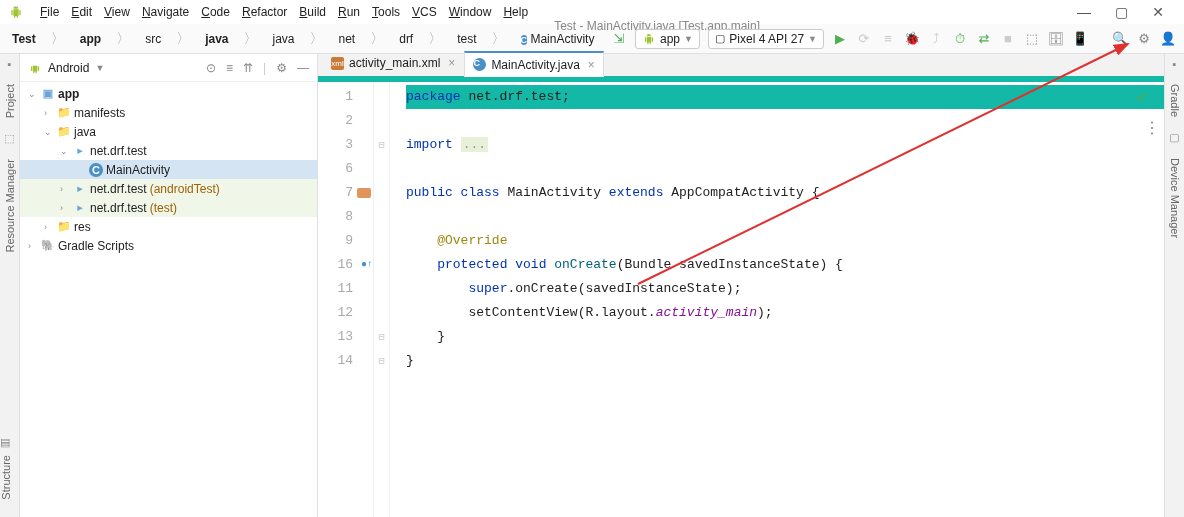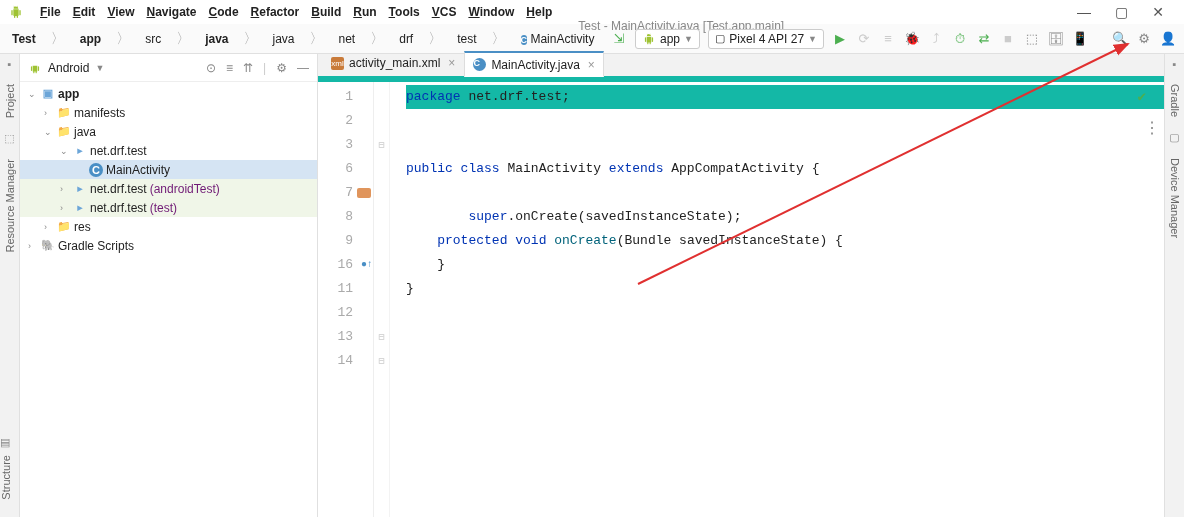--- a/index.html
+++ b/index.html
@@ -1,19 +1,19 @@
 <!DOCTYPE html>
 <html><head>
 <meta charset="utf-8">
 <style>
 * { box-sizing: border-box; margin: 0; padding: 0; }
 body { font-family: "Segoe UI", Arial, sans-serif; font-size: 12px; color: #222; background: #fff; width: 1184px; height: 517px; overflow: hidden; position: relative; }
 .menubar { height: 24px; display: flex; align-items: center; padding: 0 8px; gap: 4px; }
 .menubar .logo { width: 16px; height: 16px; margin-right: 6px; }
-.menubar .menu-item { padding: 2px 6px; cursor: default; font-weight: bold; }
+.menubar .menu-item { padding: 2px 6px; cursor: default; }
 .menubar .menu-item u { text-decoration: underline; }
 .menubar .title { color: #888; margin-left: 16px; margin-top: 27px; }
 .menubar .win-controls { margin-left: auto; display: flex; gap: 24px; padding-right: 12px; font-size: 14px; color: #555; }
 .navbar { height: 30px; display: flex; align-items: center; padding: 0 8px; border-bottom: 1px solid #e0e0e0; background: #fafafa; }
 .breadcrumb { display: flex; align-items: center; gap: 10px; font-size: 12px; }
 .bc-item { padding: 2px 4px; }
 .bc-item.bold { font-weight: bold; }
 .bc-sep { color: #aaa; font-size: 14px; margin: 0 1px; }
 .navbar .spacer { flex: 1; }
 .navbar .run-config { display: flex; align-items: center; gap: 8px; }
@@ -33,21 +33,21 @@
 .panel-header .ph-icons { margin-left: auto; display: flex; gap: 10px; color: #888; }
 .tree { flex: 1; overflow: auto; padding: 2px 0; }
 .tree-row { display: flex; align-items: center; height: 19px; padding-left: 6px; gap: 3px; font-size: 12px; cursor: default; }
 .tree-row.sel { background: #d5e4f3; }
 .tree-row.hl { background: #f0f6e8; }
 .tree-row .arrow { width: 10px; display: inline-block; color: #888; font-size: 9px; }
 .tree-row .ticon { width: 14px; height: 14px; display: inline-flex; align-items: center; justify-content: center; font-size: 11px; }
 .folder-icon { color: #6ba5d8; }
 .app-icon { color: #6ba5d8; font-weight: bold; }
 .c-icon { background: #4a8fc5; color: white; border-radius: 7px; width: 13px; height: 13px; font-size: 9px; font-weight: bold; }
-.gray-text { color: #701a75; }
+.gray-text { color: #a16207; }
 .editor-area { flex: 1; display: flex; flex-direction: column; background: #fff; position: relative; }
 .tab-bar { height: 28px; display: flex; align-items: flex-end; border-bottom: 6px solid #14b8a6; background: #f2f2f2; padding-left: 4px; }
 .etab { height: 26px; display: flex; align-items: center; padding: 0 8px; gap: 5px; font-size: 12px; border: 1px solid transparent; }
 .etab.active { background: #fff; border-color: #ddd; border-bottom: 1px solid #fff; border-top: 2px solid #4a8fc5; margin-bottom: -1px; }
 .etab .close { color: #999; font-size: 12px; margin-left: 3px; }
 .xml-icon { background: #c97b3a; color: white; border-radius: 2px; width: 13px; height: 13px; display: inline-flex; align-items: center; justify-content: center; font-size: 8px; }
 .editor-body { flex: 1; display: flex; font-family: "Consolas", "Courier New", monospace; font-size: 13px; position: relative; }
 .gutter { width: 56px; background: #fff; border-right: 1px solid #eee; text-align: right; color: #aaa; padding-top: 3px; }
 .gutter .gline { height: 24px; line-height: 24px; padding-right: 20px; position: relative; }
 .gutter .gline.warn::after { content: ""; display: inline-block; width: 14px; height: 10px; background: #e0955c; border-radius: 2px; position: absolute; right: 2px; top: 7px; }
@@ -254,25 +254,28 @@
           <div class="mline"></div>
           <div class="mline"></div>
           <div class="mline"></div>
           <div class="mline"></div>
           <div class="mline">⊟</div>
           <div class="mline">⊟</div>
         </div>
       <div class="code" id="code">
           <div class="cline bg"><span class="kw">package</span> net.drf.test;</div>
           <div class="cline"></div>
+          <div class="cline"><span class="kw">import</span> <span class="gray">...</span></div>
           <div class="cline"></div>
           <div class="cline"><span class="kw">public class</span> MainActivity <span class="kw">extends</span> AppCompatActivity {</div>
           <div class="cline"></div>
+          <div class="cline">    <span class="ann">@Override</span></div>
+          <div class="cline">    <span class="kw">protected void</span> <span class="mtd">onCreate</span>(Bundle savedInstanceState) {</div>
           <div class="cline">        <span class="kw">super</span>.onCreate(savedInstanceState);</div>
-          <div class="cline">    <span class="kw">protected void</span> <span class="mtd">onCreate</span>(Bundle savedInstanceState) {</div>
+          <div class="cline">        setContentView(R.layout.<span class="ital">activity_main</span>);</div>
           <div class="cline">    }</div>
           <div class="cline">}</div>
         </div>
       <span class="check-mark">✔</span>
       <span class="side-kebab">⋮</span>
     </div>
 
     <svg class="arrow-overlay" style="left:290px;top:-20px;width:540px;height:260px">
       <defs>
           <marker id="ah" markerWidth="8" markerHeight="8" refX="7" refY="3" orient="auto">

